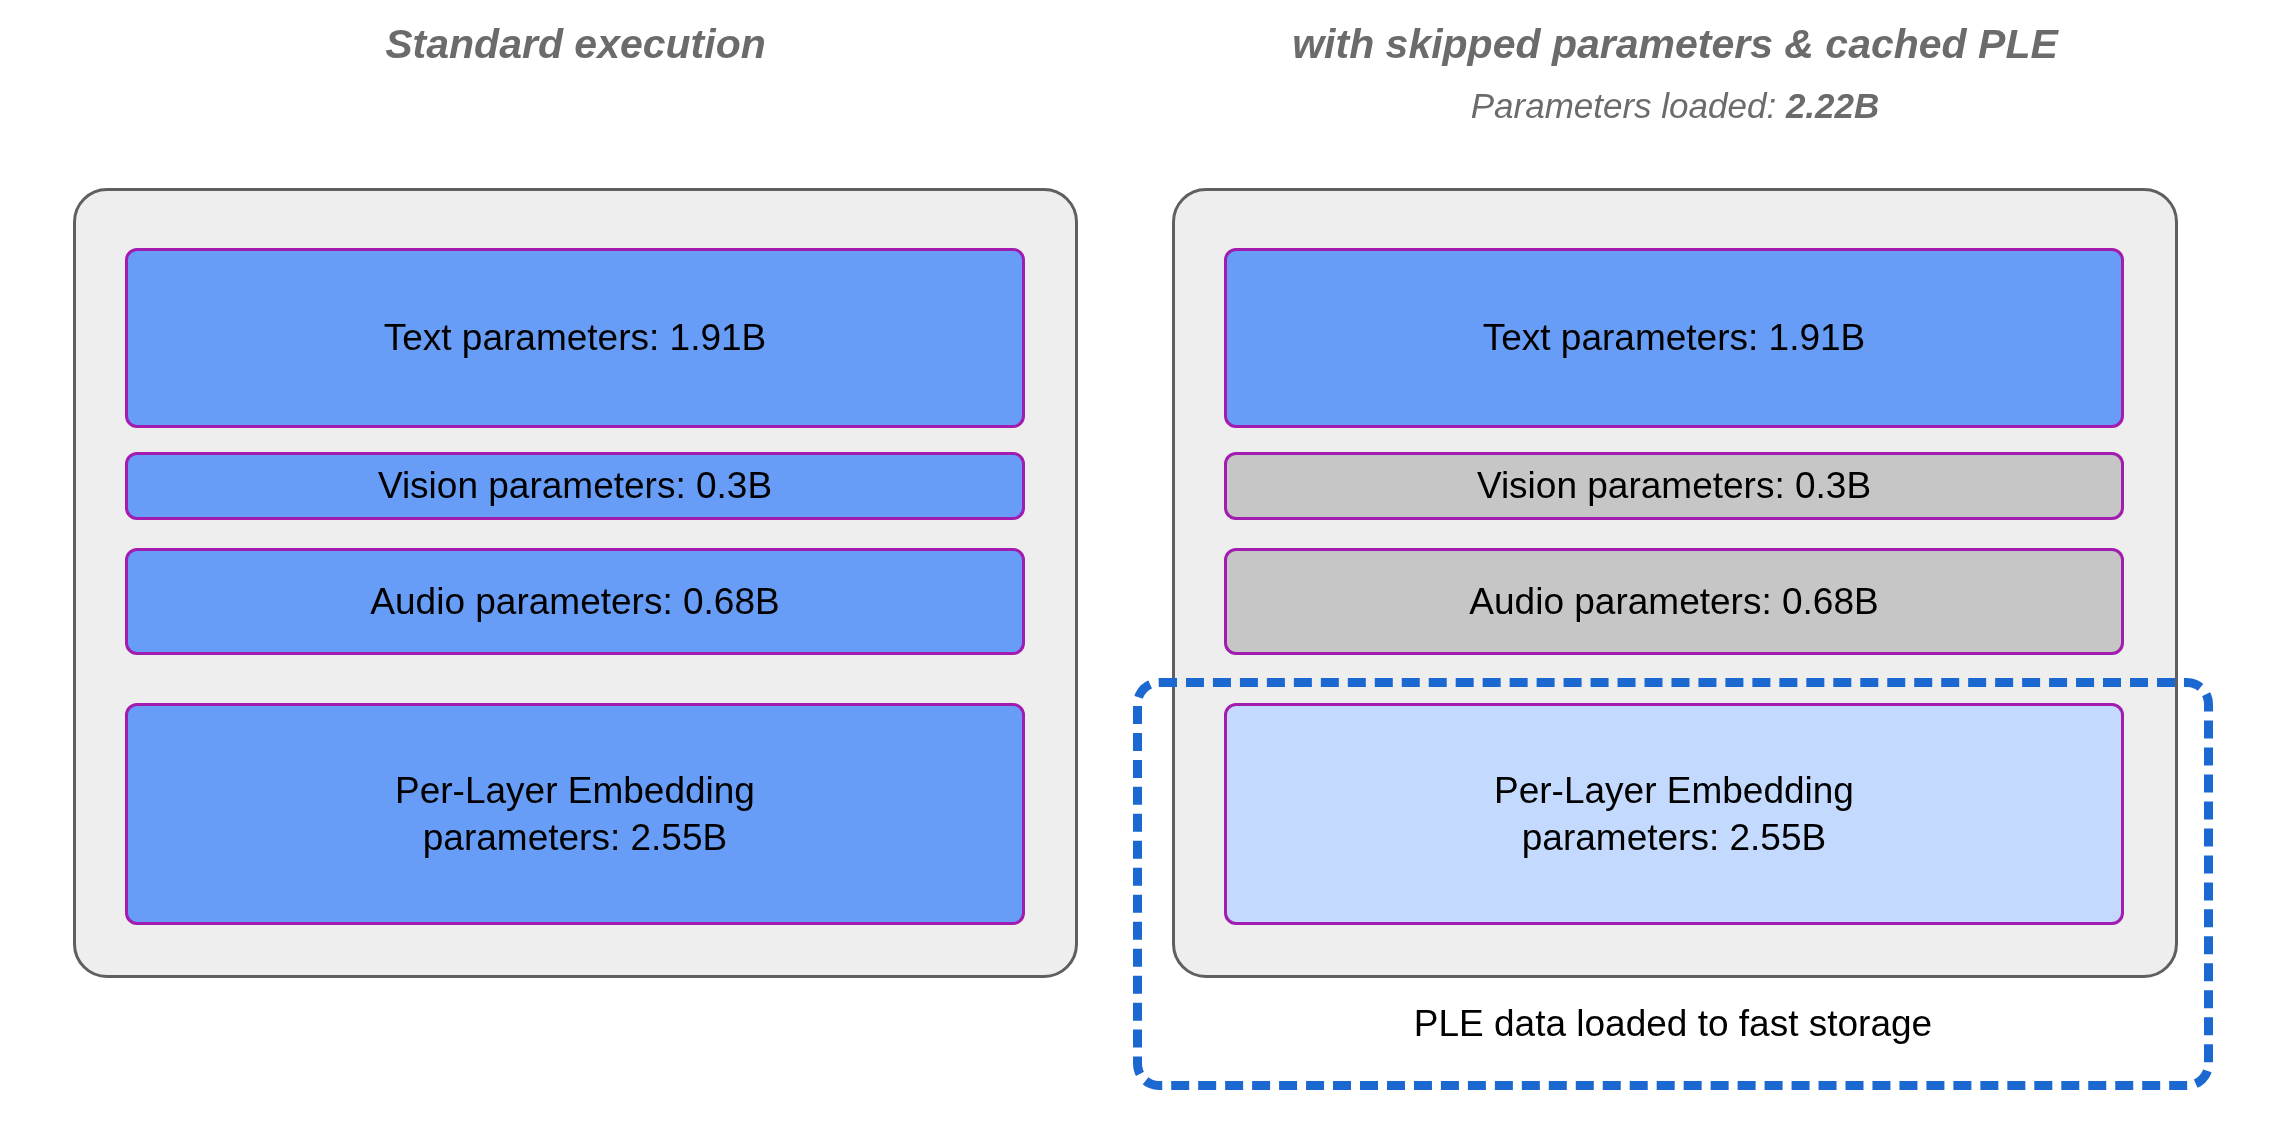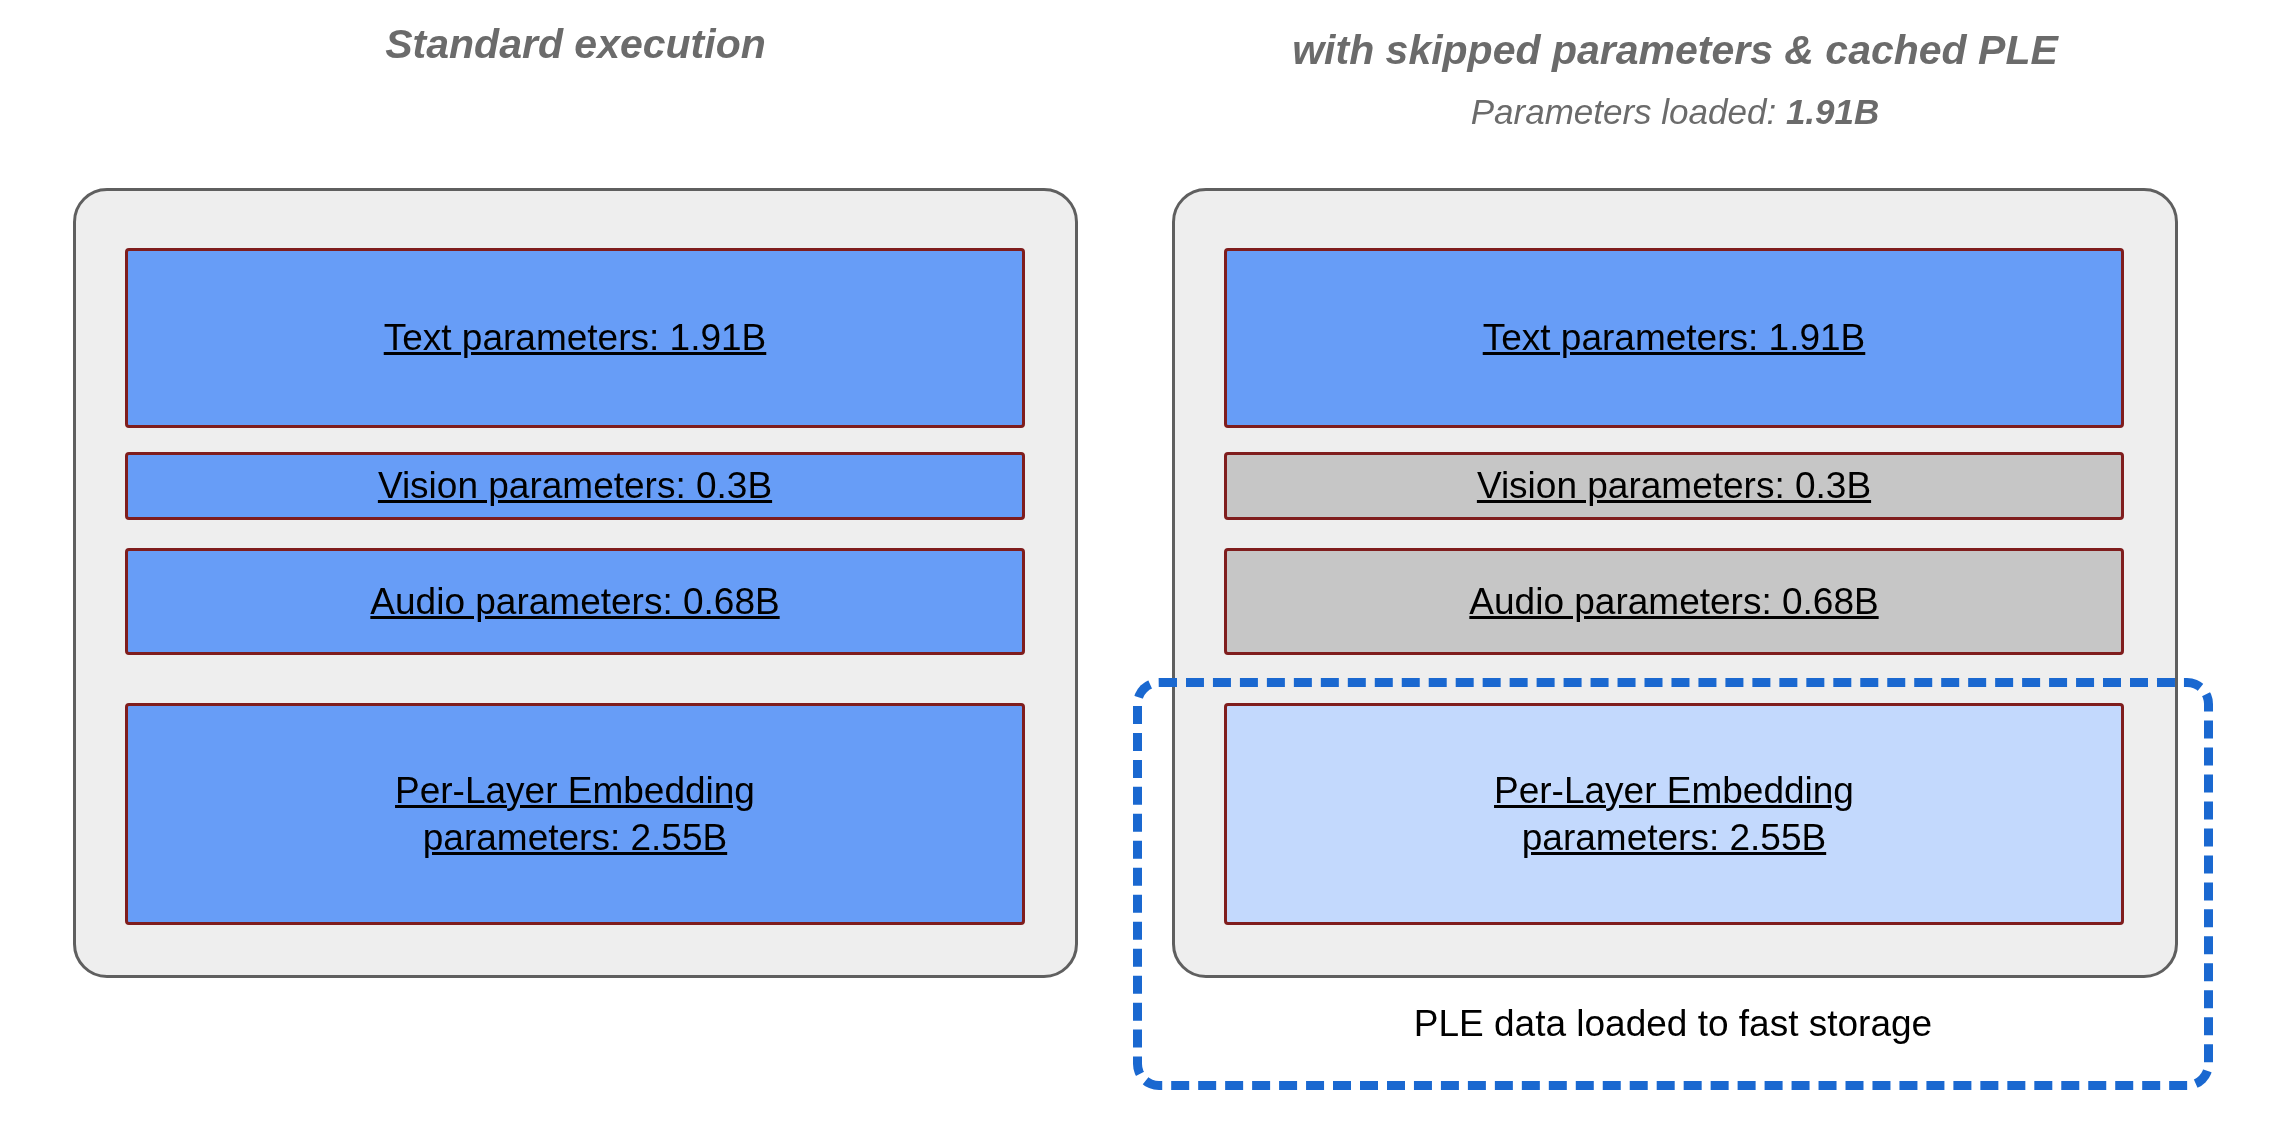--- a/index.html
+++ b/index.html
@@ -45,31 +45,30 @@
     background: #eeeeee;
     border: 3px solid #5f5f5f;
     border-radius: 34px;
     box-sizing: border-box;
   }
 
   
   .pbox {
     position: absolute;
     box-sizing: border-box;
-    border: 3px solid #7f1d1d;
-    border-radius: 4px;
+    border: 3px solid #a21caf;
+    border-radius: 12px;
     display: flex;
     align-items: center;
     justify-content: center;
     text-align: center;
     color: #000000;
     font-size: 37px;
     line-height: 1.28;
     padding: 4px 10px;
-    text-decoration: underline;
   }
   .pbox.blue  { background: #679df7; }
   .pbox.gray  { background: #c6c6c6; }
   .pbox.lblue { background: #c3d9fd; }
 
   
   .cache-region {
     position: absolute;
     box-sizing: border-box;
     border: 9px dashed #1a68d0;
@@ -106,24 +105,24 @@
 
 <div class="pbox blue" style="left:125px; top:548px; width:900px; height:107px;">
   <span style="white-space:pre-line;">Audio parameters: 0.68B</span>
 </div>
 
 <div class="pbox blue" style="left:125px; top:703px; width:900px; height:222px;">
   <span style="white-space:pre-line;">Per-Layer Embedding
 parameters: 2.55B</span>
 </div>
 
-<div class="col-header" style="left:1172px; top:22px; width:1006px;margin-top:6px;">
+<div class="col-header" style="left:1172px; top:22px; width:1006px;">
   <div class="col-title">with skipped parameters &amp; cached PLE</div>
   <div class="col-subtitle">
-    <span>Parameters loaded: </span><b>1.91B</b>
+    <span>Parameters loaded: </span><b>2.22B</b>
   </div>
 </div>
 
 <div class="panel" style="left:1172px; top:188px; width:1006px; height:790px;"></div>
 
 <div class="pbox blue" style="left:1224px; top:248px; width:900px; height:180px;">
   <span style="white-space:pre-line;">Text parameters: 1.91B</span>
 </div>
 
 <div class="pbox gray" style="left:1224px; top:452px; width:900px; height:68px;">

